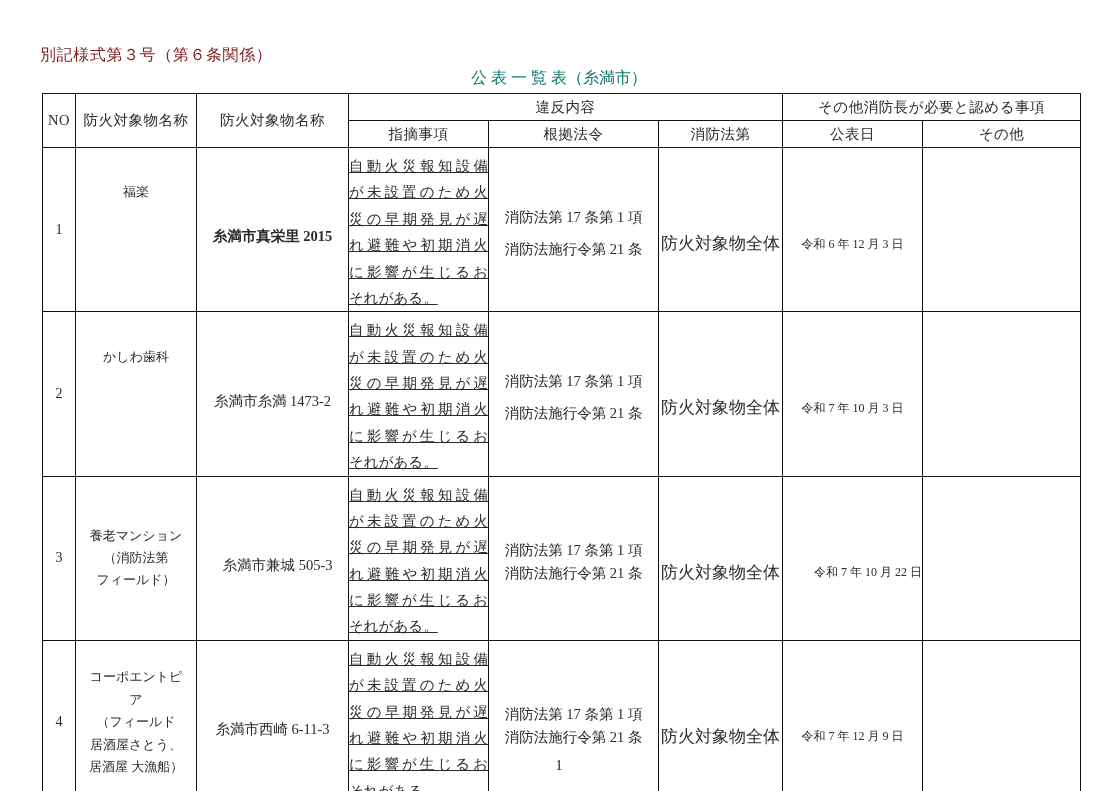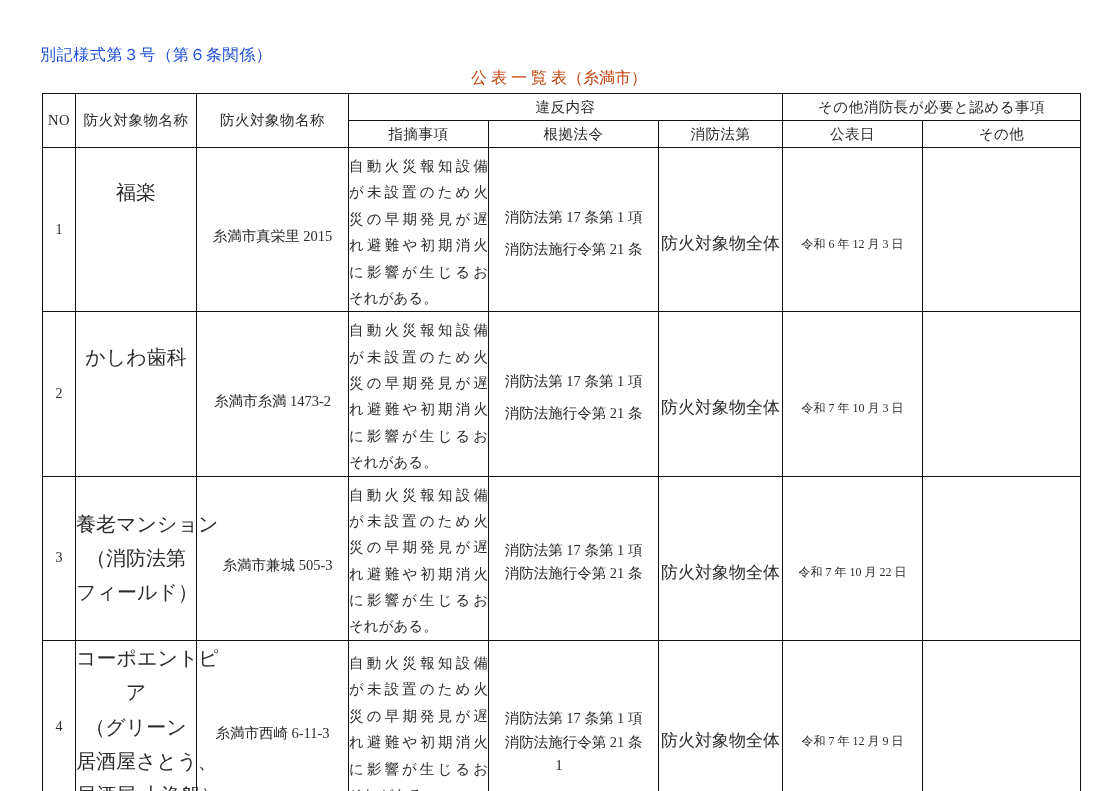--- a/index.html
+++ b/index.html
@@ -23,33 +23,33 @@
   }
 
   
   .form-no {
     position: absolute;
     left: 40px;
     top: 45px;
     font-size: 16px;
     letter-spacing: 0.6px;
     white-space: nowrap;
-    color: #1d4ed8;
+    color: #7f1d1d;
   }
 
   
   .doc-title {
     position: absolute;
     left: 0;
     right: 0;
     top: 68px;
     text-align: center;
     font-size: 16px;
     white-space: nowrap;
-    color: #c2410c;
+    color: #0f766e;
   }
 
   
   .tbl-wrap {
     position: absolute;
     left: 42px;
     top: 93px;
     width: 1038px;
     height: 643px;
   }
@@ -83,40 +83,41 @@
     letter-spacing: 0.5px;
     white-space: nowrap;
   }
 
   
   .c-no {
     font-size: 14px;
     vertical-align: middle;
   }
   .c-name {
-    font-size: 20px;
+    font-size: 13px;
     vertical-align: top;
     text-align: left;
     padding: 0 6px;
   }
   .c-name .nm-line { display: block; line-height: 1.72; white-space: nowrap; }
   .c-name.center-1 { text-align: center; padding-top: 0; }
 
   .c-addr {
     font-size: 14.5px;
     vertical-align: top;
     text-align: center;
     white-space: nowrap;
   }
 
   .c-detail {
     vertical-align: top;
     text-align: left;
     padding: 0 7px;
     font-size: 14.5px;
+    text-decoration: underline;
   }
   .c-detail .dt-line {
     display: block;
     line-height: 1.82;
     white-space: nowrap;
     text-align: justify;
     text-align-last: justify;
   }
   .c-detail .dt-line.last {
     text-align: right;
@@ -195,21 +196,21 @@
           <th class="hdr">公表日</th>
           <th class="hdr">その他</th>
         </tr>
       </thead>
       <tbody id="tbody">
           <tr style="height: 145px;">
             <td class="c-no">1</td>
             <td class="c-name padtop center-1" style="vertical-align: middle; padding-top: 0px; padding-bottom: 74px;">
               <span class="nm-line">福楽</span>
             </td>
-            <td class="c-addr" style="padding-top: 14px;">糸満市真栄里 2015</td>
+            <td class="c-addr" style="padding-top: 14px; font-weight: bold;">糸満市真栄里 2015</td>
             <td class="c-detail" style="padding-top: 5px;">
               <span class="dt-line">自動火災報知設備</span>
               <span class="dt-line">が未設置のため火</span>
               <span class="dt-line">災の早期発見が遅</span>
               <span class="dt-line">れ避難や初期消火</span>
               <span class="dt-line">に影響が生じるお</span>
               <span class="dt-line last">それがある。</span>
             </td>
             <td class="c-law" style="padding-top: 7px;">
               <span class="lw-line sp">消防法第 17 条第 1 項</span>
@@ -255,29 +256,29 @@
               <span class="dt-line">災の早期発見が遅</span>
               <span class="dt-line">れ避難や初期消火</span>
               <span class="dt-line">に影響が生じるお</span>
               <span class="dt-line last">それがある。</span>
             </td>
             <td class="c-law" style="padding-top: 8px;">
               <span class="lw-line tight">消防法第 17 条第 1 項</span>
               <span class="lw-line tight">消防法施行令第 21 条</span>
             </td>
             <td class="c-pos" style="padding-top: 28px;">防火対象物全体</td>
-            <td class="c-date" style="padding-top: 28px;">令和 7 年 10 月 22 日</td>
+            <td class="c-date" style="padding-top: 28px; text-align: right;">令和 7 年 10 月 22 日</td>
             <td class="c-other"></td>
           </tr>
           <tr style="height: 148px;">
             <td class="c-no">4</td>
             <td class="c-name padtop">
               <span class="nm-line">コーポエントピ</span>
               <span class="nm-line">ア</span>
-              <span class="nm-line">（グリーン</span>
+              <span class="nm-line">（フィールド</span>
               <span class="nm-line">居酒屋さとう、</span>
               <span class="nm-line">居酒屋 大漁船）</span>
             </td>
             <td class="c-addr" style="padding-top: 14px;">糸満市西崎 6-11-3</td>
             <td class="c-detail" style="padding-top: 5px;">
               <span class="dt-line">自動火災報知設備</span>
               <span class="dt-line">が未設置のため火</span>
               <span class="dt-line">災の早期発見が遅</span>
               <span class="dt-line">れ避難や初期消火</span>
               <span class="dt-line">に影響が生じるお</span>

